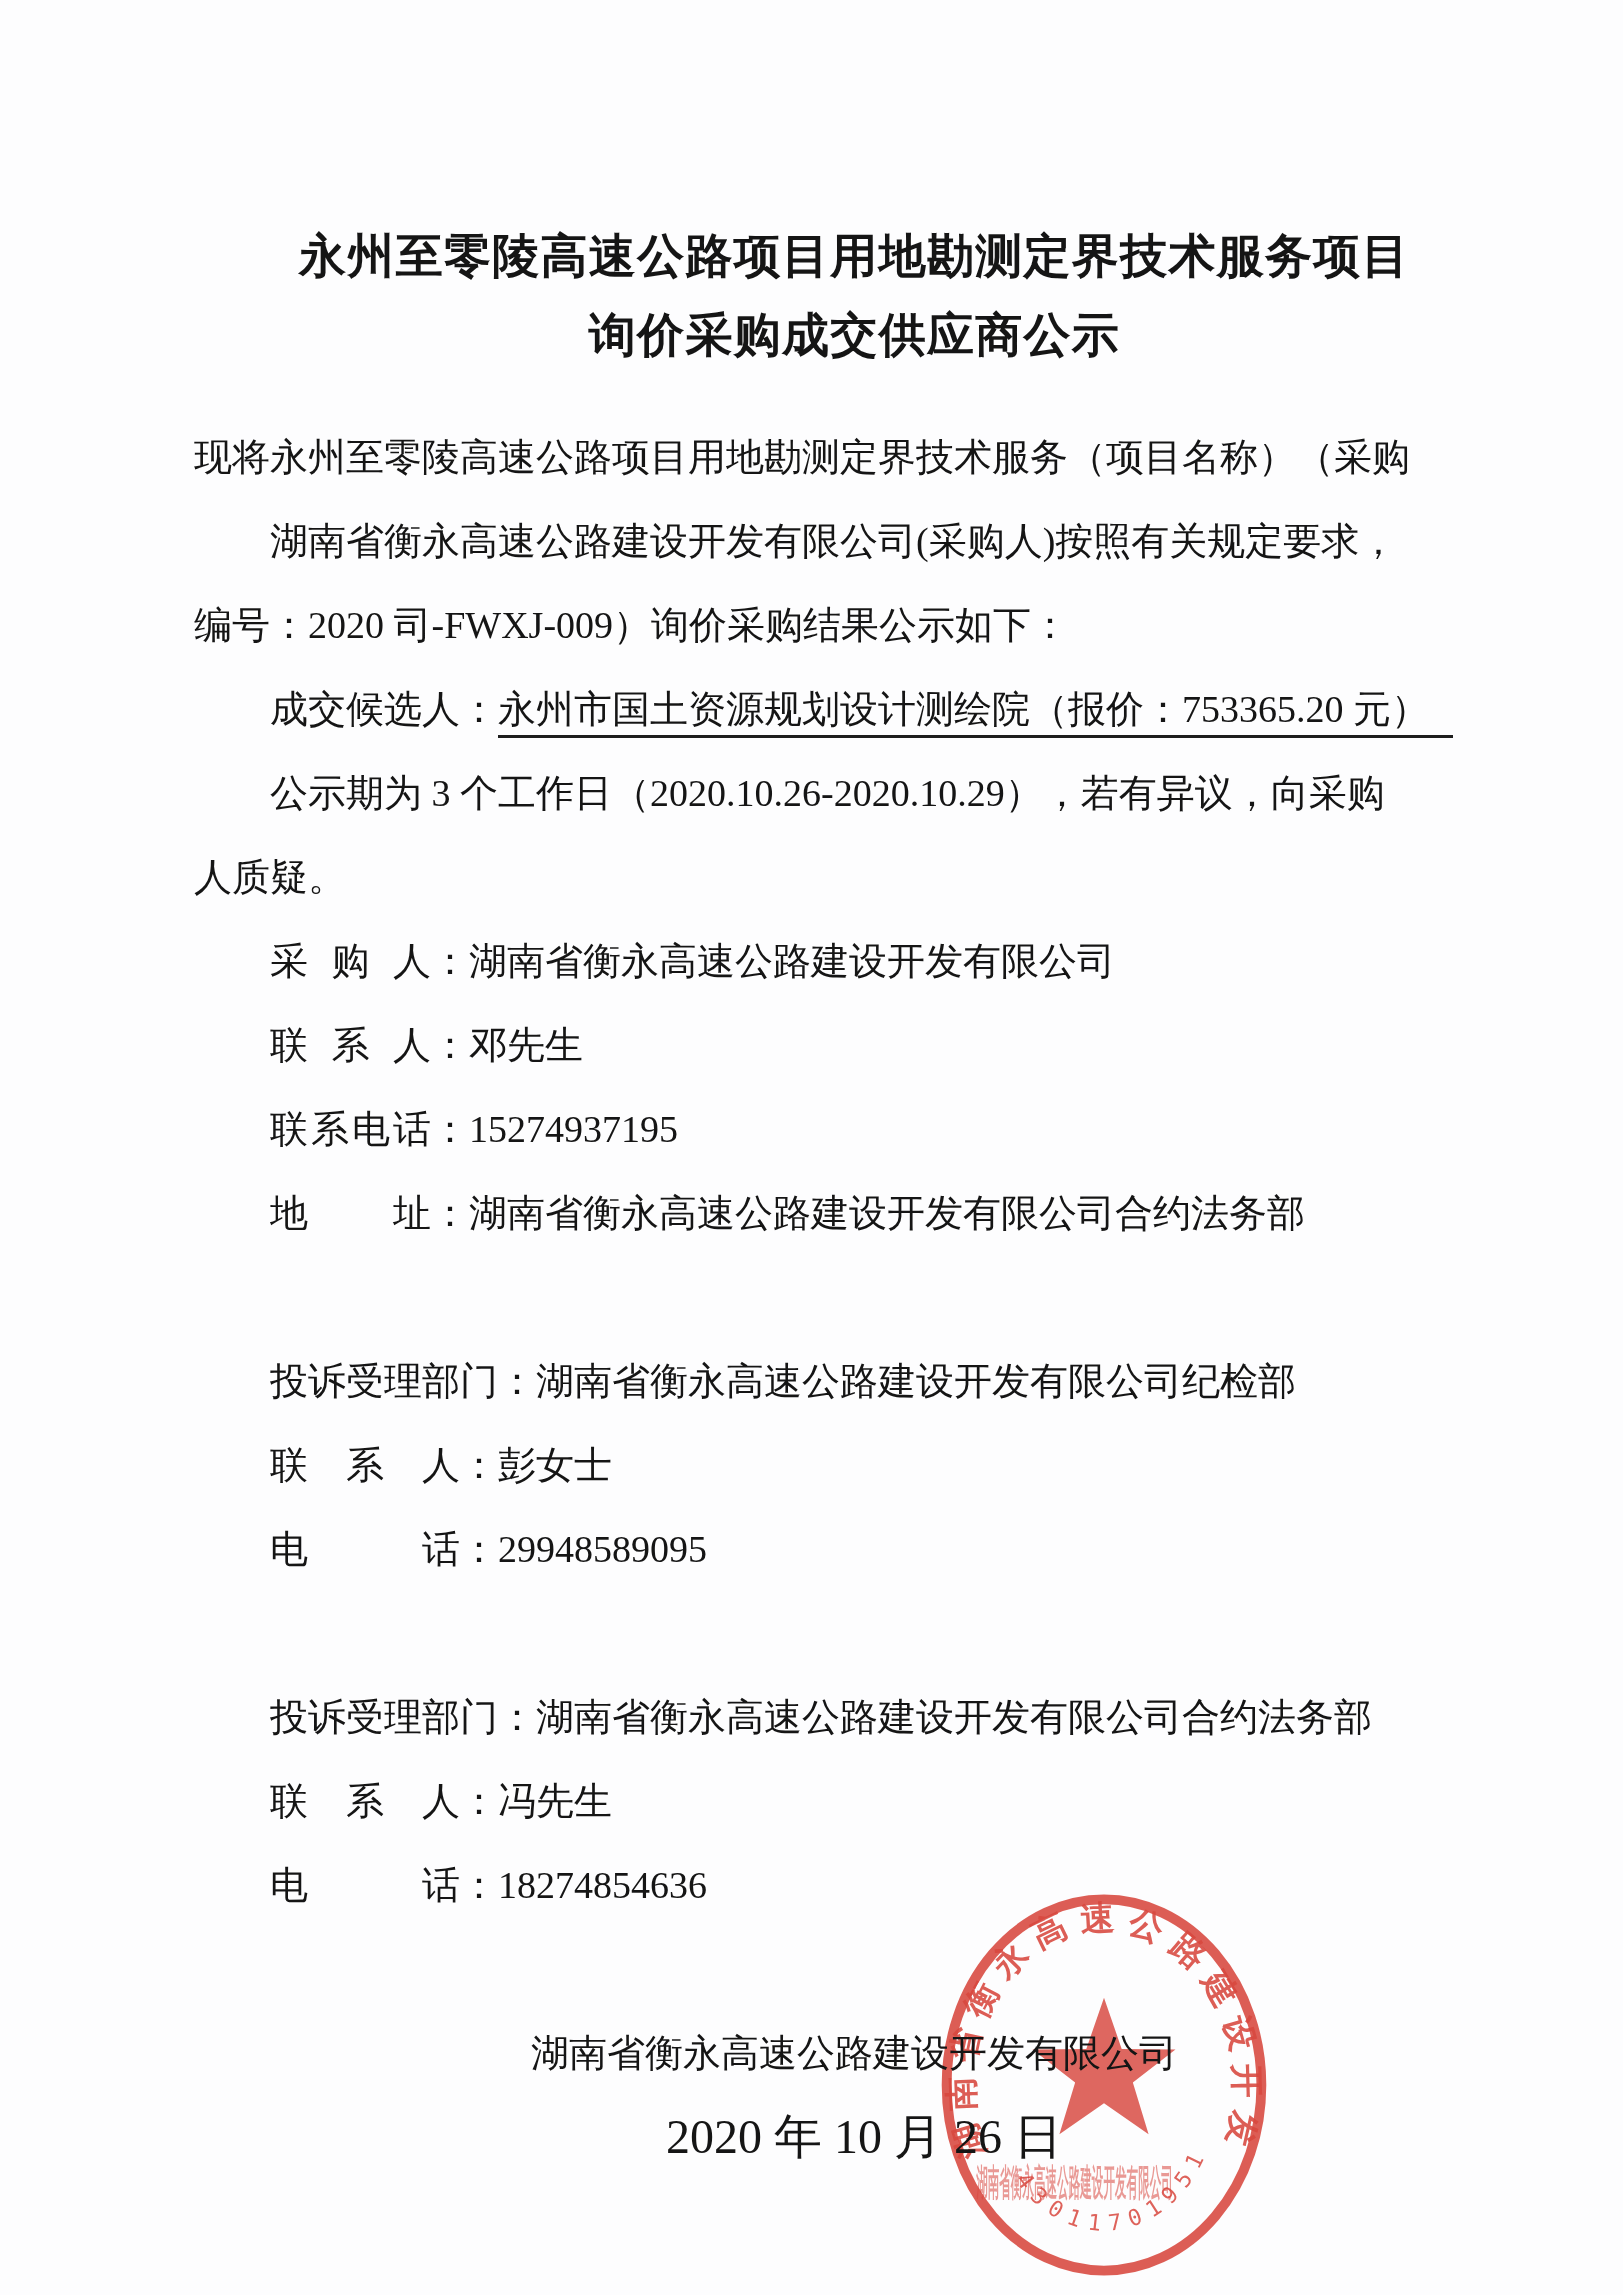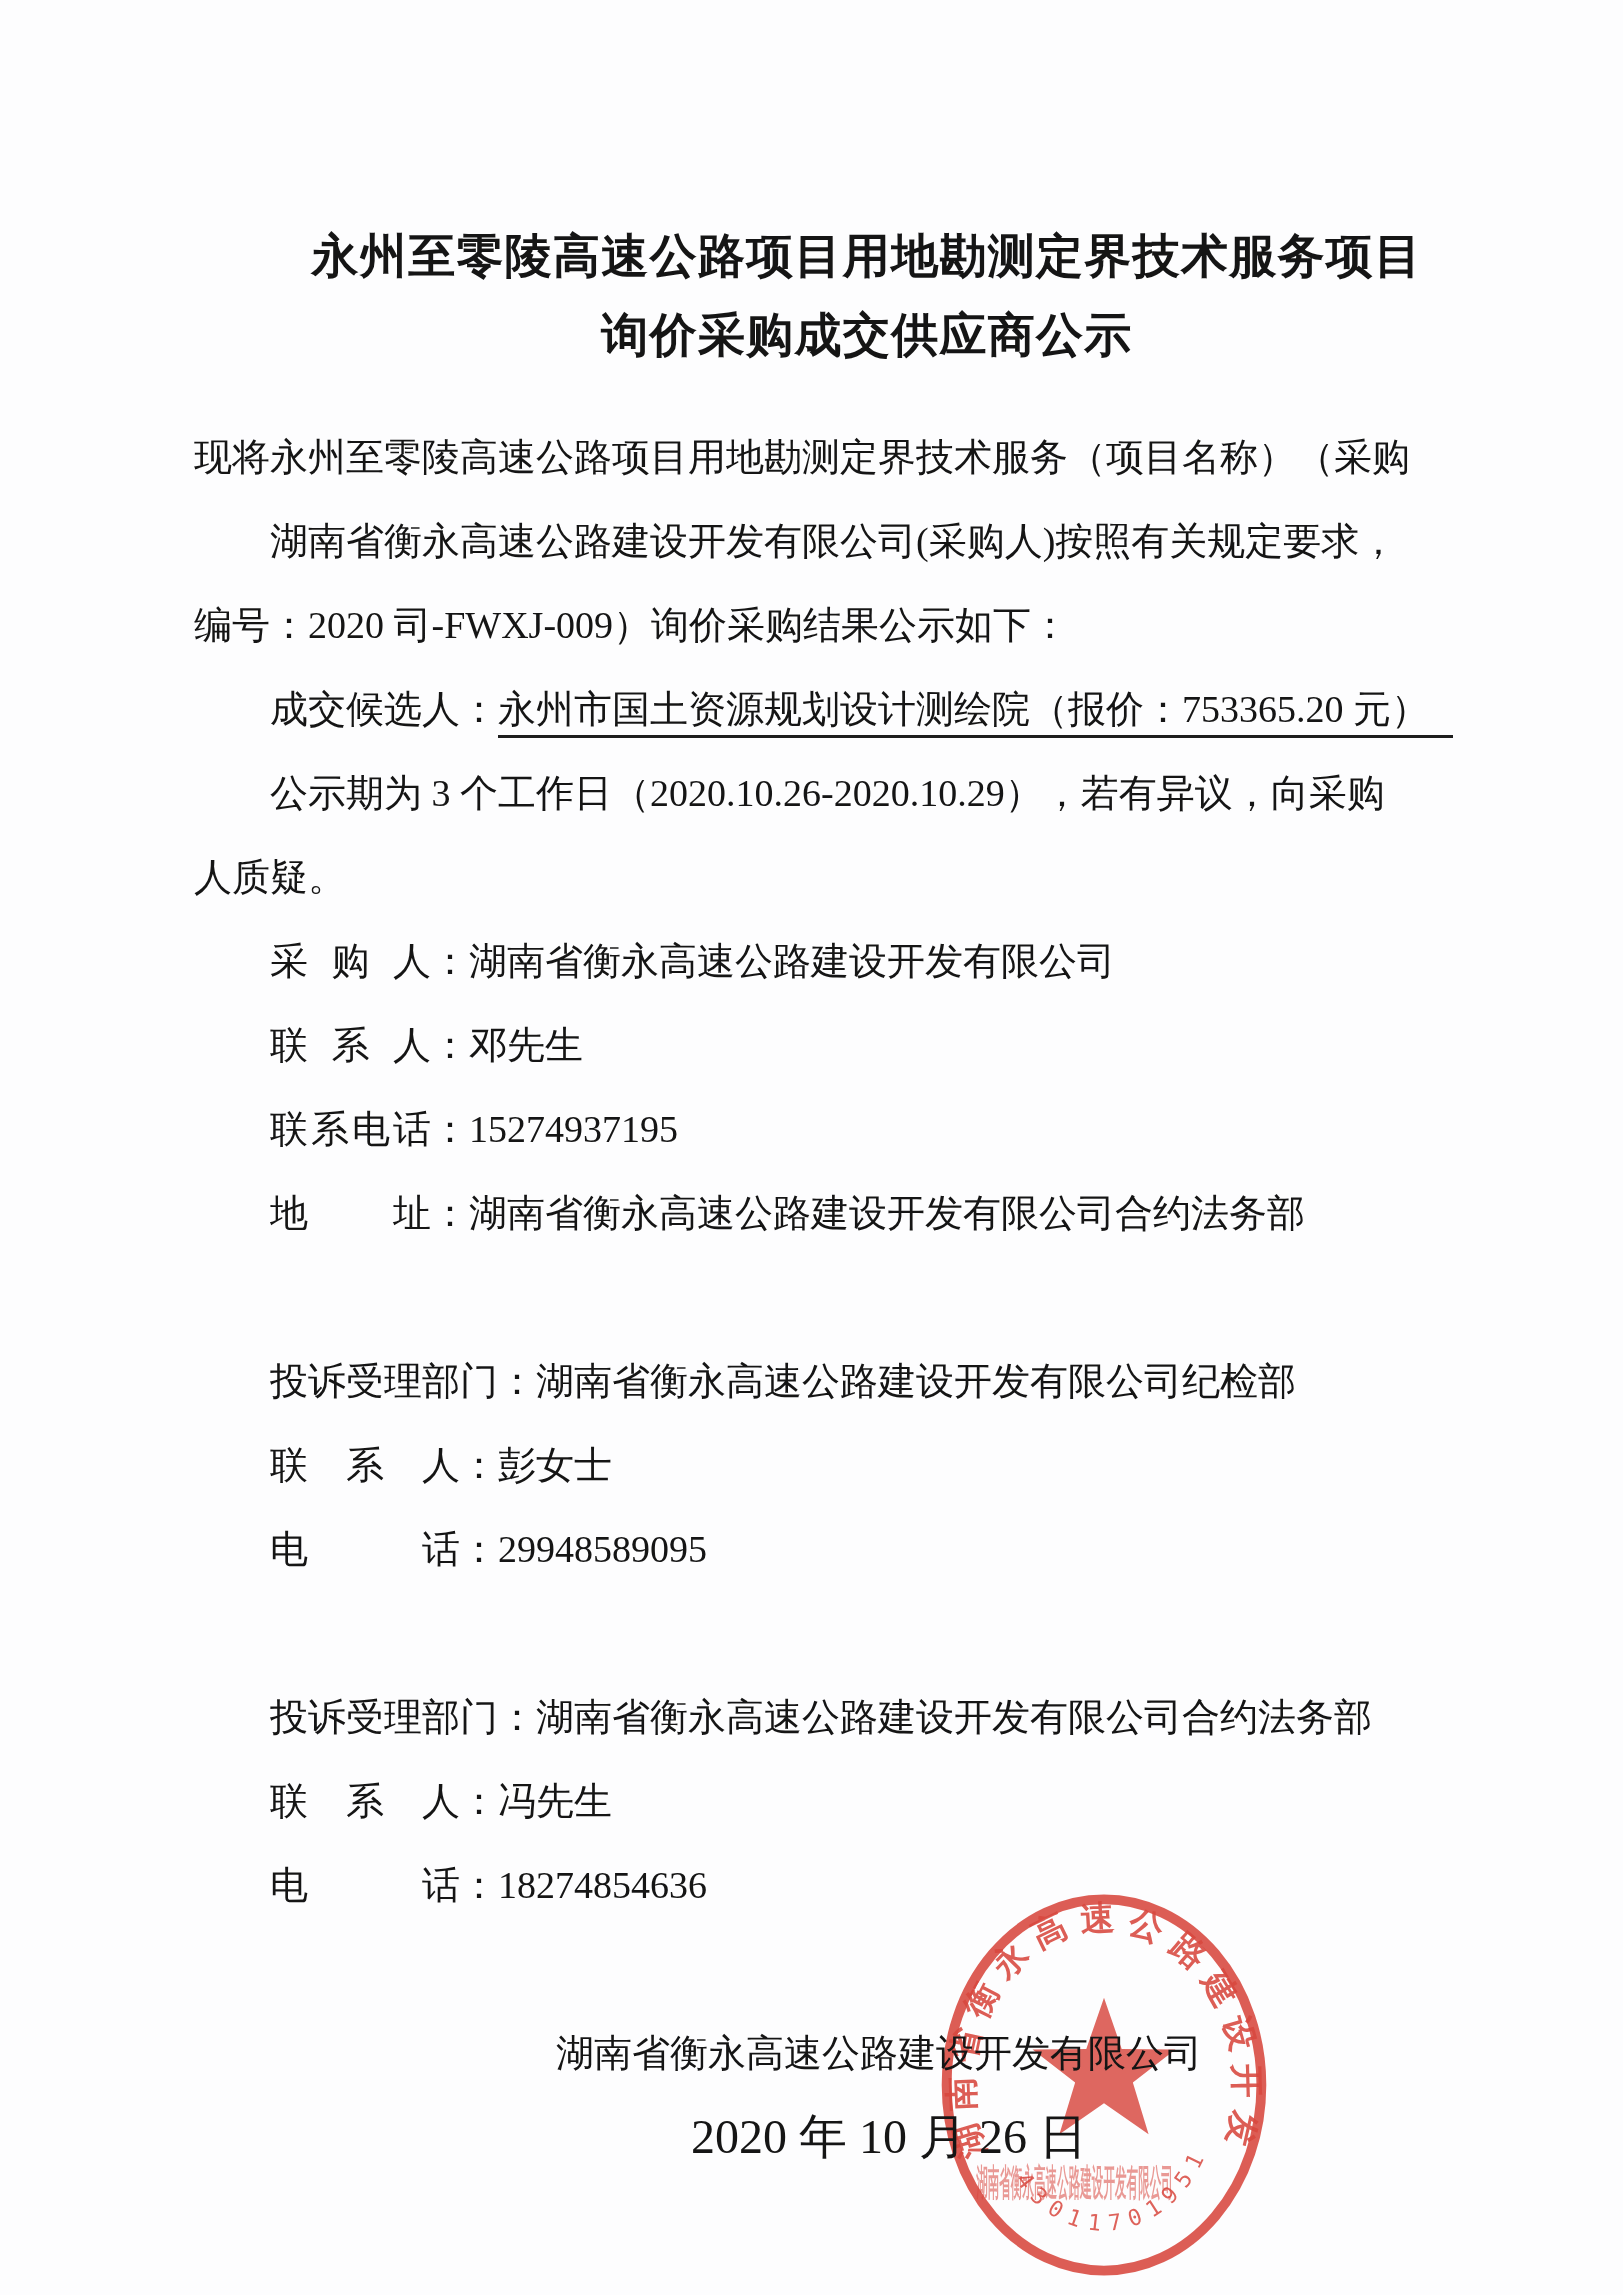--- a/index.html
+++ b/index.html
@@ -5,21 +5,21 @@
   html,body{margin:0;padding:0;background:#9a9a9a;}
   .page{
     position:relative;
     width:1623px;height:2295px;
     background:#fdfdfe;
     overflow:hidden;
     font-family:"Liberation Serif","DejaVu Serif",serif;
     color:#151515;
   }
   .content{
-    padding:217px 83px 0 194px;
+    padding:217px 108px 0 194px;
   }
   .title{
     text-align:center;
     font-size:47px;
     font-weight:bold;
     line-height:79px;
     letter-spacing:1.3px;
     white-space:nowrap;
   }
   .title-gap{height:40px;}

